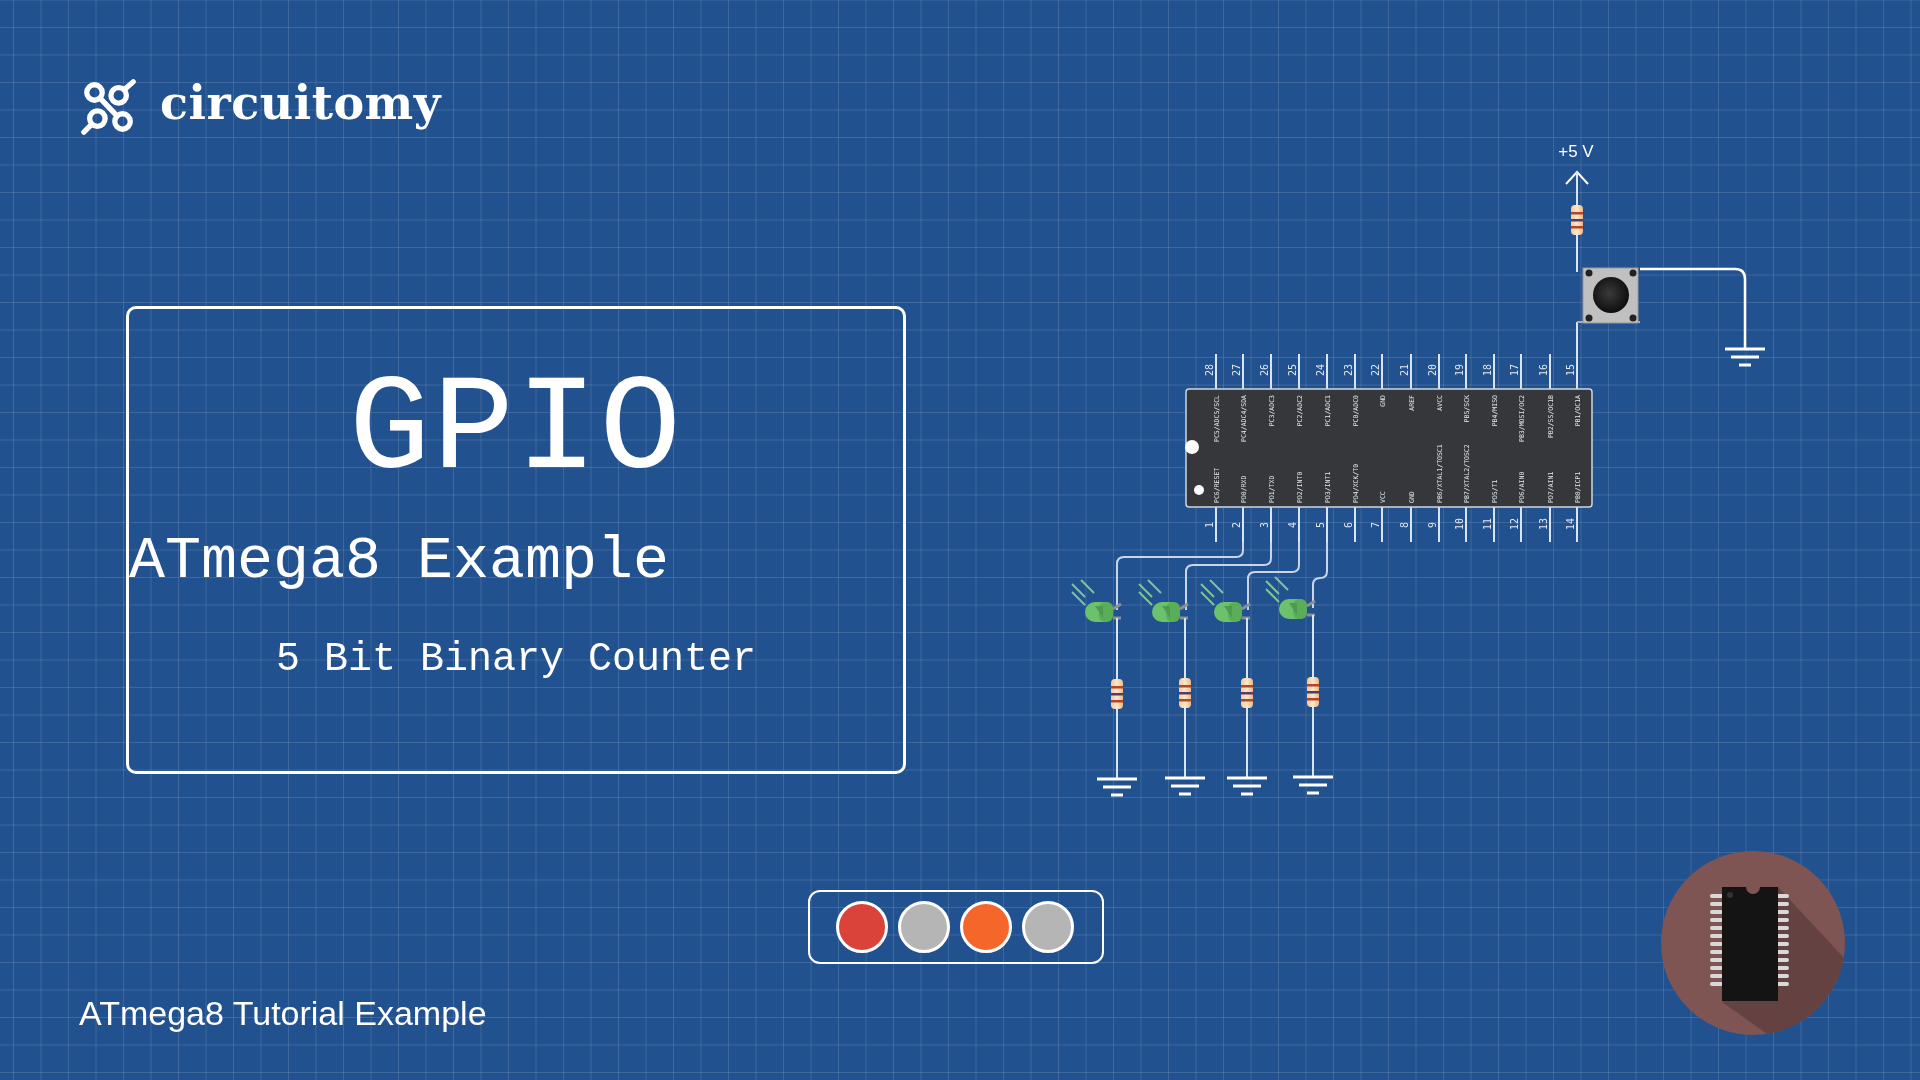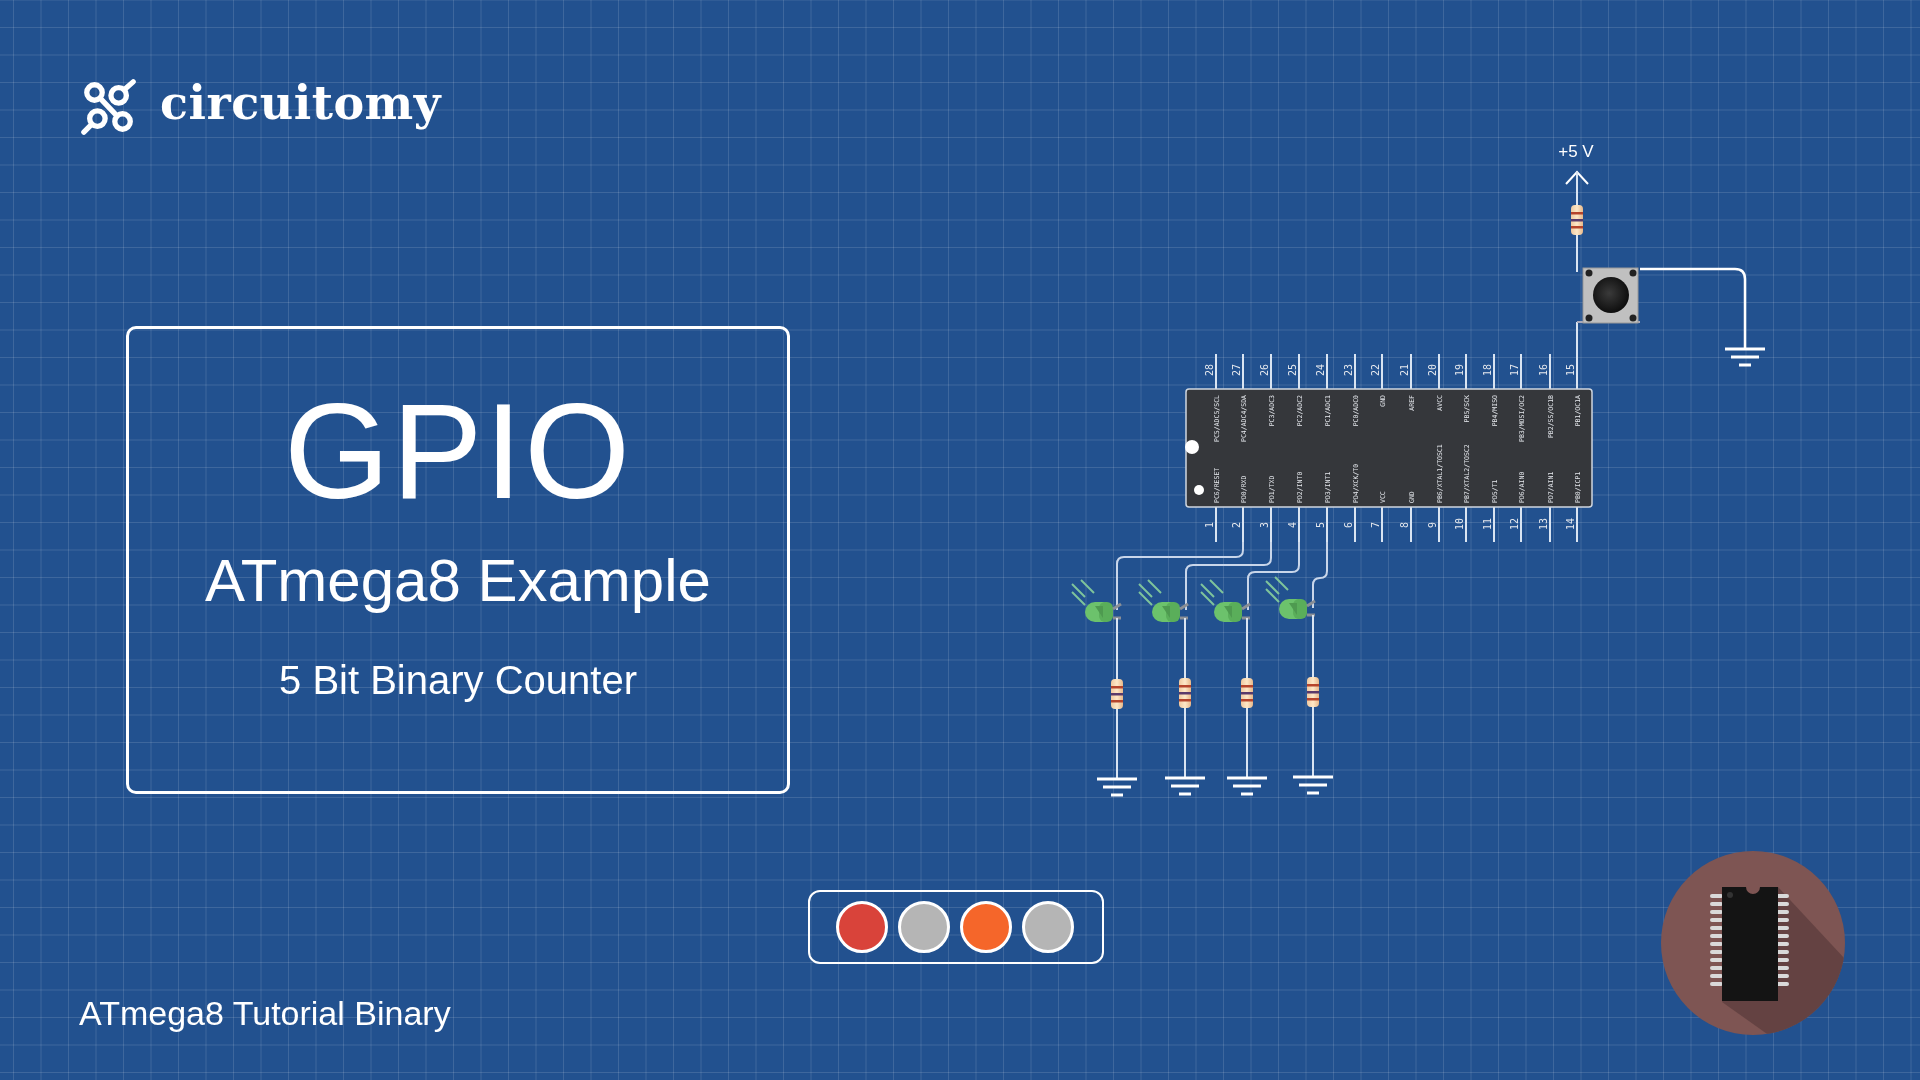--- a/index.html
+++ b/index.html
@@ -16,29 +16,29 @@
   }
   .logo { position: absolute; left: 80px; top: 78px; display: flex; align-items: center; }
   .logo svg { width: 58px; height: 58px; }
   .logo-text {
     font-family: "DejaVu Serif", serif; font-weight: bold; font-size: 46px;
     margin-left: 22px; letter-spacing: 0.5px; color: #fff; line-height: 1;
     margin-top: -8px;
     text-align: right;
   }
   .title-box {
-    position: absolute; left: 126px; top: 326px; width: 664px; height: 468px;
-    border: 3px solid #fff; border-radius: 10px; box-sizing: border-box;
+    position: absolute; left: 126px; top: 306px; width: 780px; height: 468px;
+    border: 3px solid #fff; border-radius: 10px; box-sizing: border-box; font-family: Liberation Mono, monospace;
   }
   .title-main {
     position: absolute; left: 0; right: 0; top: 54px; text-align: center;
     font-size: 136px; line-height: 1; letter-spacing: 2px;
   }
   .title-sub {
-    position: absolute; left: 0; right: 0; top: 222px; text-align: center;
+    position: absolute; left: 0; right: 0; top: 222px; 
     font-size: 60px; line-height: 1;
   }
   .title-sub2 {
     position: absolute; left: 0; right: 0; top: 331px; text-align: center;
     font-size: 40px; line-height: 1;
   }
   .footer {
     position: absolute; left: 79px; top: 996px; font-size: 34px; line-height: 1;
   }
   .counter {
@@ -77,21 +77,21 @@
   <div class="title-sub2">5 Bit Binary Counter</div>
 </div>
 
 <div class="counter">
   <div class="bit" style="background:#d9433a"></div>
   <div class="bit" style="background:#b5b5b5"></div>
   <div class="bit" style="background:#f5662a"></div>
   <div class="bit" style="background:#b5b5b5"></div>
 </div>
 
-<div class="footer">ATmega8 Tutorial Binary</div>
+<div class="footer">ATmega8 Tutorial Example</div>
 
 <svg class="schematic" viewBox="0 0 1920 1080">
   <defs>
     <linearGradient id="resG" x1="0" x2="1">
       <stop offset="0" stop-color="#f0c9a0"></stop>
       <stop offset="0.5" stop-color="#fde8c8"></stop>
       <stop offset="1" stop-color="#e8b88a"></stop>
     </linearGradient>
     <radialGradient id="btnG" cx="0.45" cy="0.45" r="0.6">
       <stop offset="0" stop-color="#3a3a3a"></stop>

